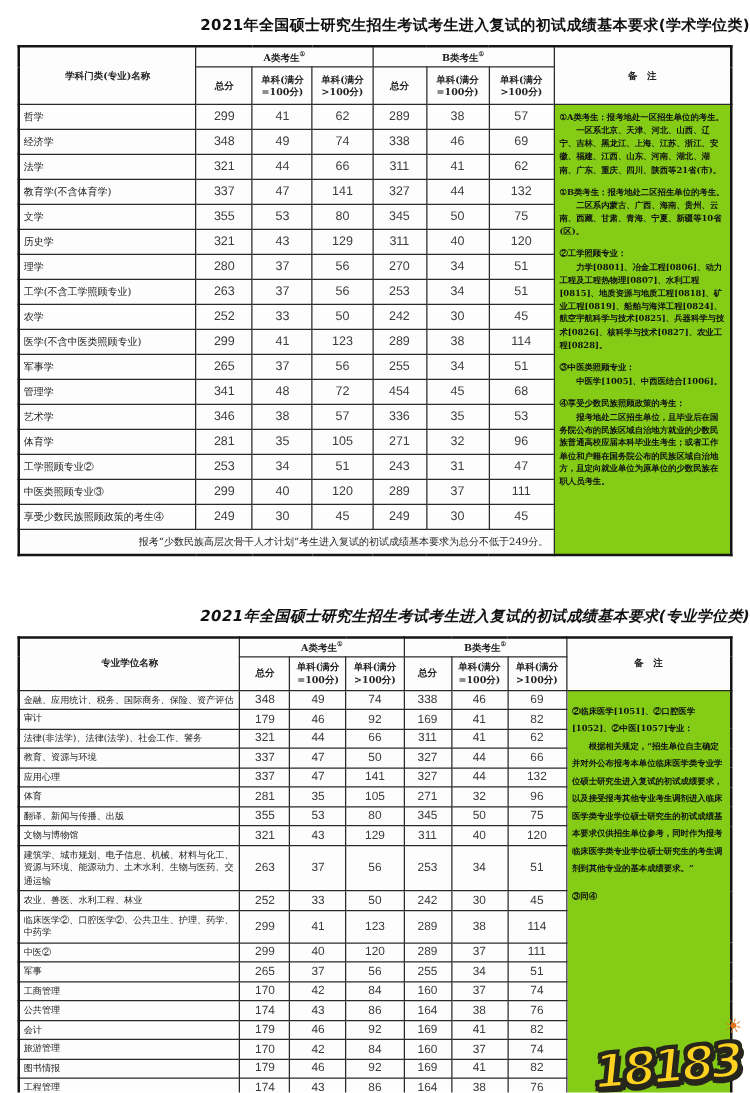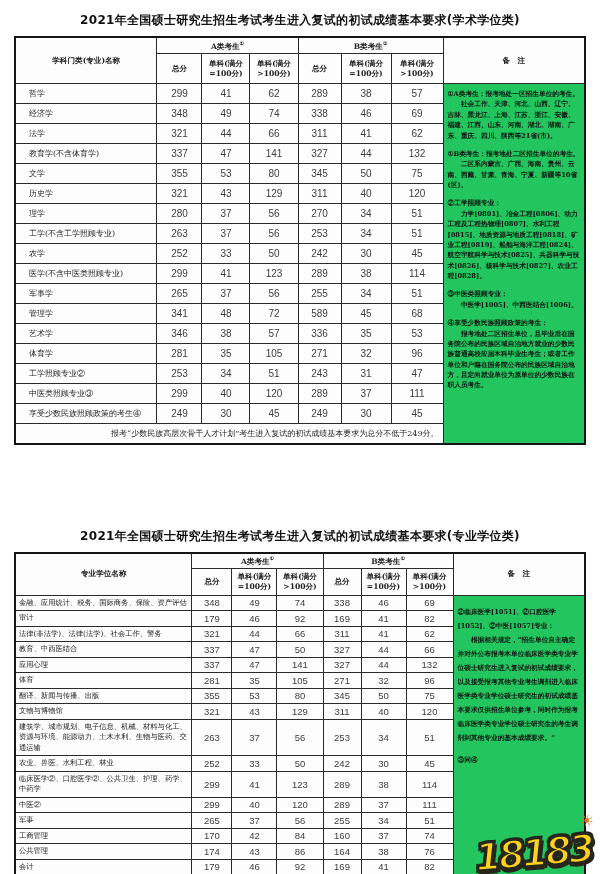--- a/index.html
+++ b/index.html
@@ -3,50 +3,50 @@
 <meta charset="utf-8">
 <style>
   html,body{margin:0;padding:0;}
   body{
     width:600px;height:874px;position:relative;overflow:hidden;
     background:#ffffff;color:#1b1b1b;
     font-family:"DejaVu Sans","Liberation Sans",sans-serif;
   }
   .doc{padding-top:4px;}
   .doc-title{
-    font-size:12px;font-weight:bold;text-align:center;
+    font-size:12px;font-weight:bold;text-align:right;
     margin:8px 0 7px;letter-spacing:0.3px;color:#111;
   }
-  .doc-title.second{margin-top:83px;}
+  .doc-title.second{margin-top:40px;font-style:italic;}
   table.score-table{
     width:570px;margin:0 auto;border-collapse:collapse;table-layout:fixed;
     border:2px solid #151515;background:#fdfdfd;
   }
   .score-table th,.score-table td{border:1px solid #2a2a2a;overflow:hidden;}
   .score-table thead th{
     font-size:7.6px;font-weight:bold;text-align:center;padding:1px;
     font-family:"DejaVu Serif","Liberation Serif",serif;color:#222;
   }
   .t1 thead tr.h1 th{height:13px;}
   .t1 thead tr.h2 th{height:27px;}
   .t2 thead tr.h1 th{height:11px;}
   .t2 thead tr.h2 th{height:24px;}
   sup.sup{font-size:5px;vertical-align:super;}
   td.name{
-    font-size:8px;text-align:left;padding:1px 13px;color:#222;
+    font-size:8px;text-align:left;padding:1px 3px;color:#222;
     font-family:"DejaVu Serif","Liberation Serif",serif;line-height:1.25;
   }
   td.num{
     font-size:10px;text-align:center;color:#3c3c3c;
     font-family:"Liberation Sans","DejaVu Sans",sans-serif;
   }
   .t1 td.name,.t1 td.num{height:17px;}
   .t2 td.name{font-size:7.3px;line-height:10.5px;padding:2px 3px;}
   .t2 td.num{font-size:9.5px;height:11px;}
-  td.remarks{vertical-align:top;padding:5px 4px;background:#22c55e;margin-top:40px;}
+  td.remarks{vertical-align:top;padding:5px 4px;background:#84cc16;margin-top:40px;}
   .rp{
     font-size:6.7px;font-weight:bold;line-height:1.55;color:#111;
     font-family:"DejaVu Serif","Liberation Serif",serif;text-align:left;
   }
   .rp.ind{text-indent:2em;}
   .rp.gap{margin-top:8px;}
   .t2 .rp{line-height:2.1;}
   .t2 td.remarks{padding-top:9px;}
   td.footnote{
     font-size:8px;padding:2px 4px;height:15px;text-align:right;color:#222;
@@ -106,21 +106,21 @@
         <tr>
           <td class="name">哲学</td>
           <td class="num">299</td>
           <td class="num">41</td>
           <td class="num">62</td>
           <td class="num">289</td>
           <td class="num">38</td>
           <td class="num">57</td>
           <td class="remarks" rowspan="18">
             <div class="rp">①A类考生：报考地处一区招生单位的考生。</div>
-            <div class="rp ind">社会工作、天津、河北、山西、辽宁、吉林、黑龙江、上海、江苏、浙江、安徽、福建、江西、山东、河南、湖北、湖南、广东、重庆、四川、陕西等21省(市)。</div>
+            <div class="rp ind">一区系北京、天津、河北、山西、辽宁、吉林、黑龙江、上海、江苏、浙江、安徽、福建、江西、山东、河南、湖北、湖南、广东、重庆、四川、陕西等21省(市)。</div>
             <div class="rp gap">①B类考生：报考地处二区招生单位的考生。</div>
             <div class="rp ind">二区系内蒙古、广西、海南、贵州、云南、西藏、甘肃、青海、宁夏、新疆等10省(区)。</div>
             <div class="rp gap">②工学照顾专业：</div>
             <div class="rp ind">力学[0801]、冶金工程[0806]、动力工程及工程热物理[0807]、水利工程[0815]、地质资源与地质工程[0818]、矿业工程[0819]、船舶与海洋工程[0824]、航空宇航科学与技术[0825]、兵器科学与技术[0826]、核科学与技术[0827]、农业工程[0828]。</div>
             <div class="rp gap">③中医类照顾专业：</div>
             <div class="rp ind">中医学[1005]、中西医结合[1006]。</div>
             <div class="rp gap">④享受少数民族照顾政策的考生：</div>
             <div class="rp ind">报考地处二区招生单位，且毕业后在国务院公布的民族区域自治地方就业的少数民族普通高校应届本科毕业生考生；或者工作单位和户籍在国务院公布的民族区域自治地方，且定向就业单位为原单位的少数民族在职人员考生。</div>
           </td>
         </tr>
@@ -212,21 +212,21 @@
           <td class="num">56</td>
           <td class="num">255</td>
           <td class="num">34</td>
           <td class="num">51</td>
         </tr>
         <tr>
           <td class="name">管理学</td>
           <td class="num">341</td>
           <td class="num">48</td>
           <td class="num">72</td>
-          <td class="num">589</td>
+          <td class="num">454</td>
           <td class="num">45</td>
           <td class="num">68</td>
         </tr>
         <tr>
           <td class="name">艺术学</td>
           <td class="num">346</td>
           <td class="num">38</td>
           <td class="num">57</td>
           <td class="num">336</td>
           <td class="num">35</td>
@@ -330,21 +330,21 @@
         <tr>
           <td class="name">法律(非法学)、法律(法学)、社会工作、警务</td>
           <td class="num">321</td>
           <td class="num">44</td>
           <td class="num">66</td>
           <td class="num">311</td>
           <td class="num">41</td>
           <td class="num">62</td>
         </tr>
         <tr>
-          <td class="name">教育、中西医结合</td>
+          <td class="name">教育、资源与环境</td>
           <td class="num">337</td>
           <td class="num">47</td>
           <td class="num">50</td>
           <td class="num">327</td>
           <td class="num">44</td>
           <td class="num">66</td>
         </tr>
         <tr>
           <td class="name">应用心理</td>
           <td class="num">337</td>

